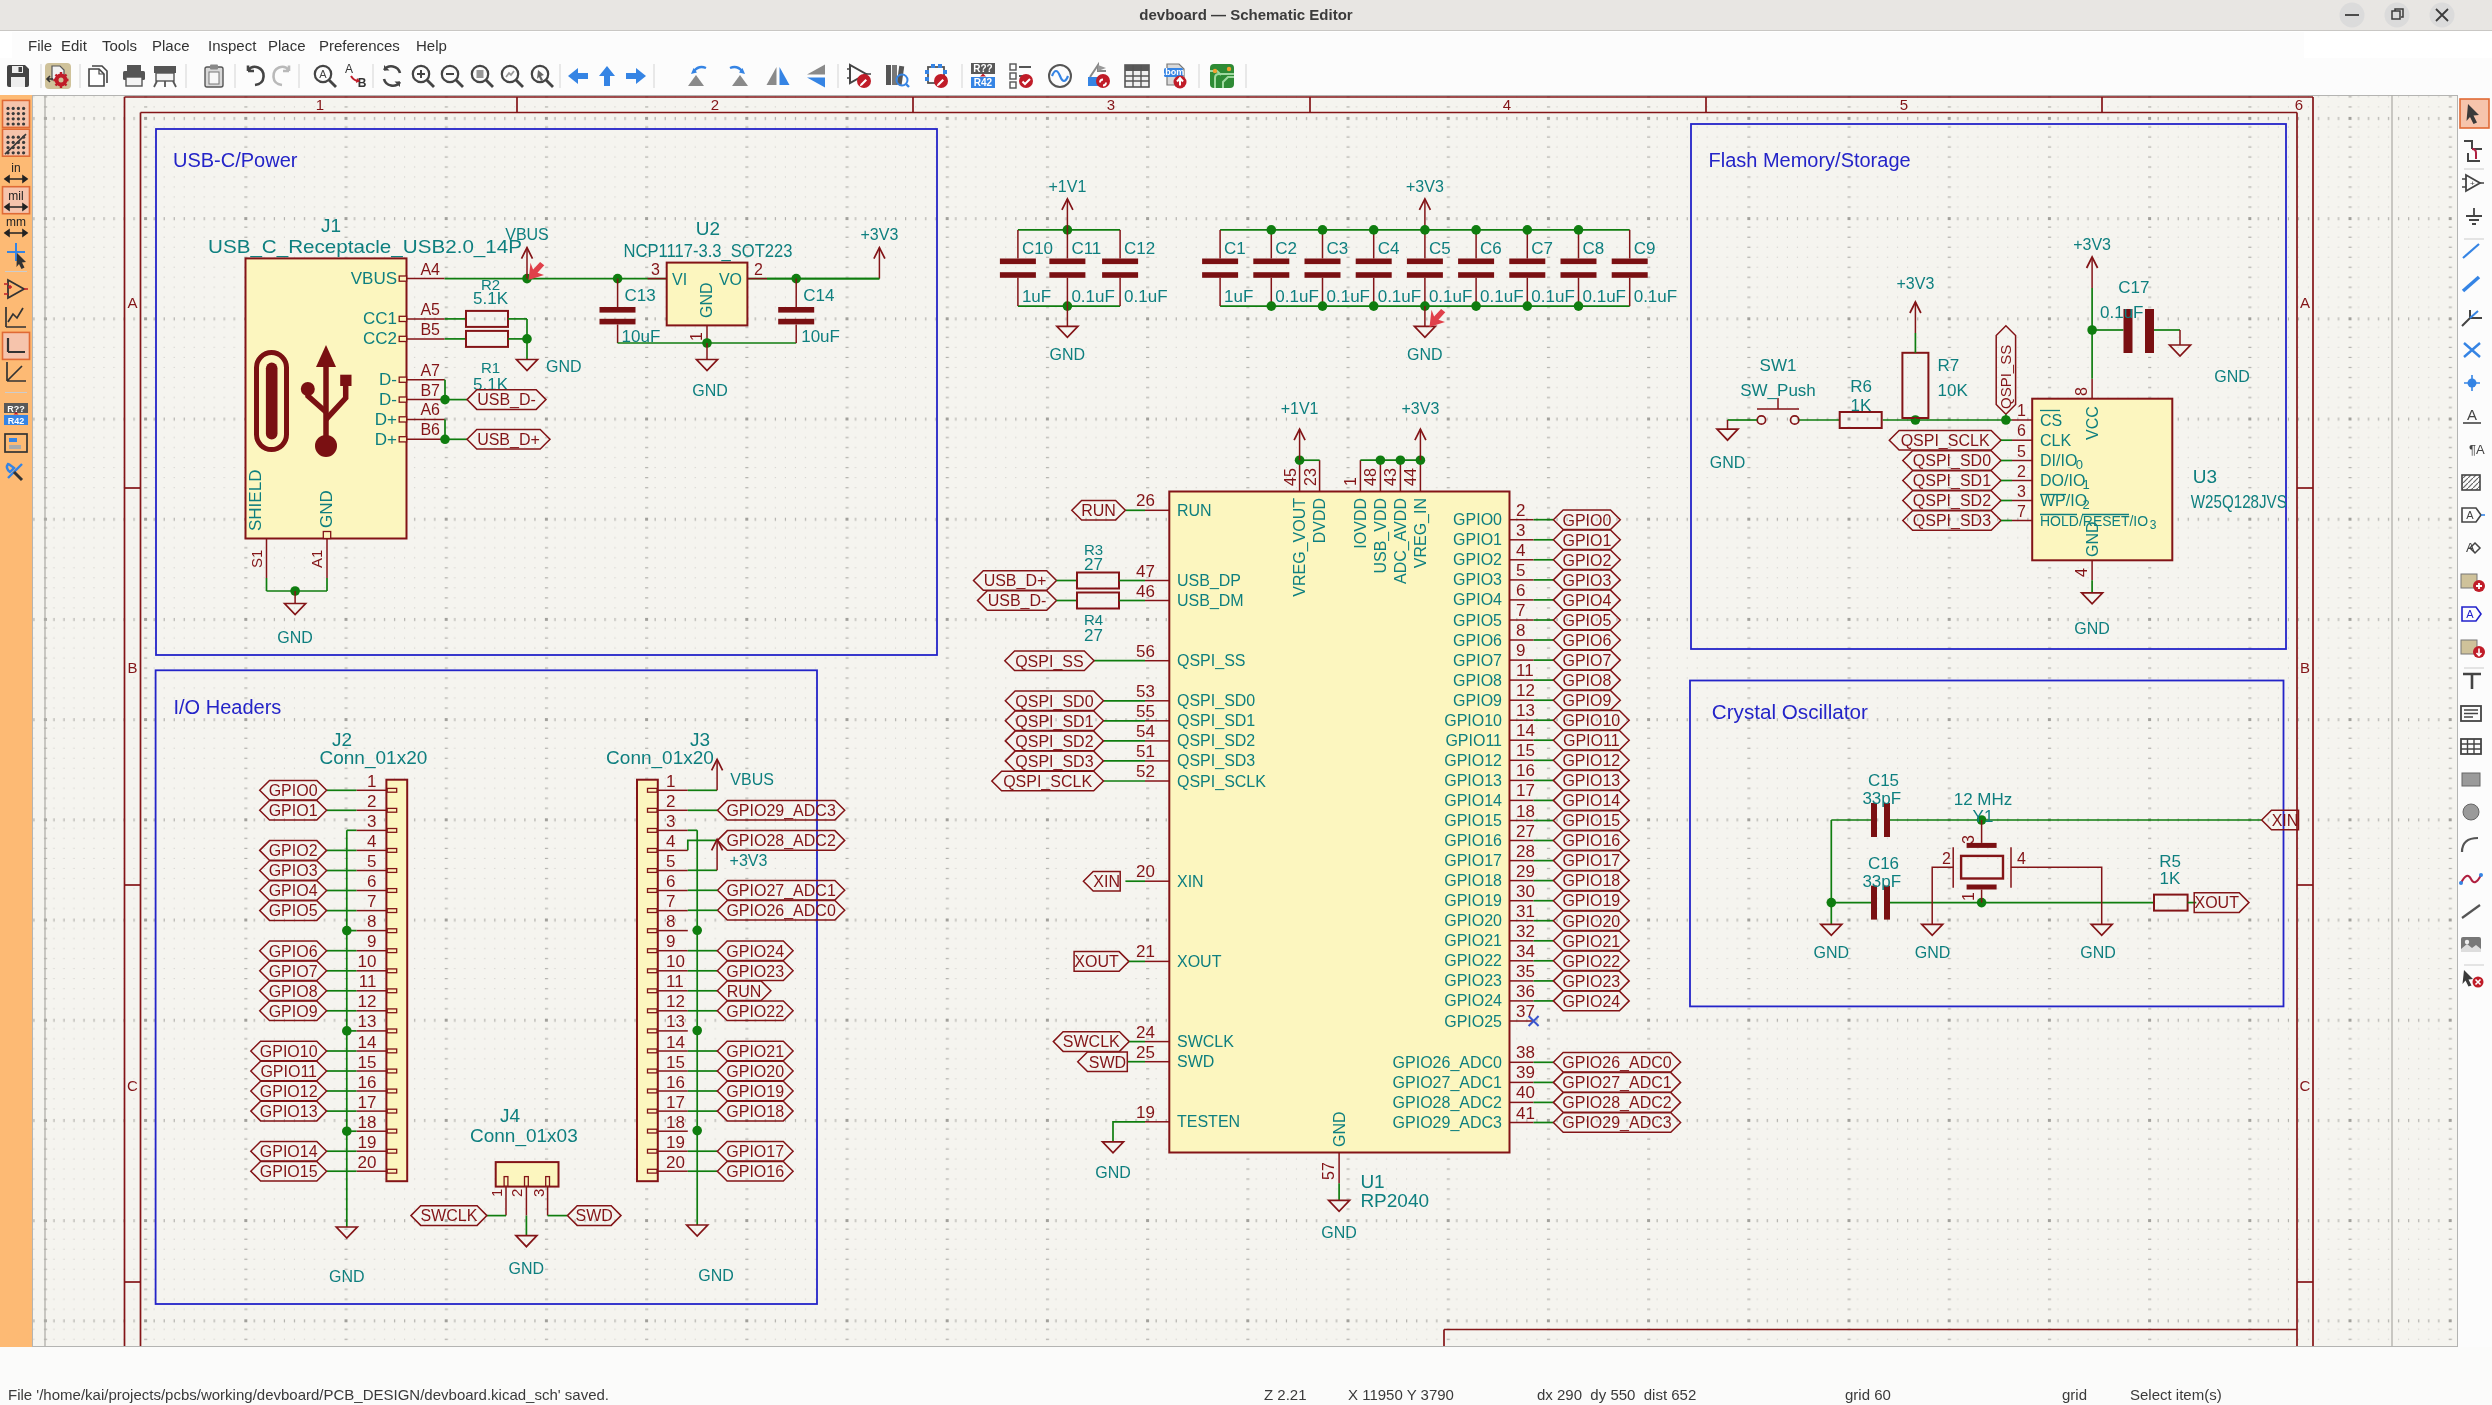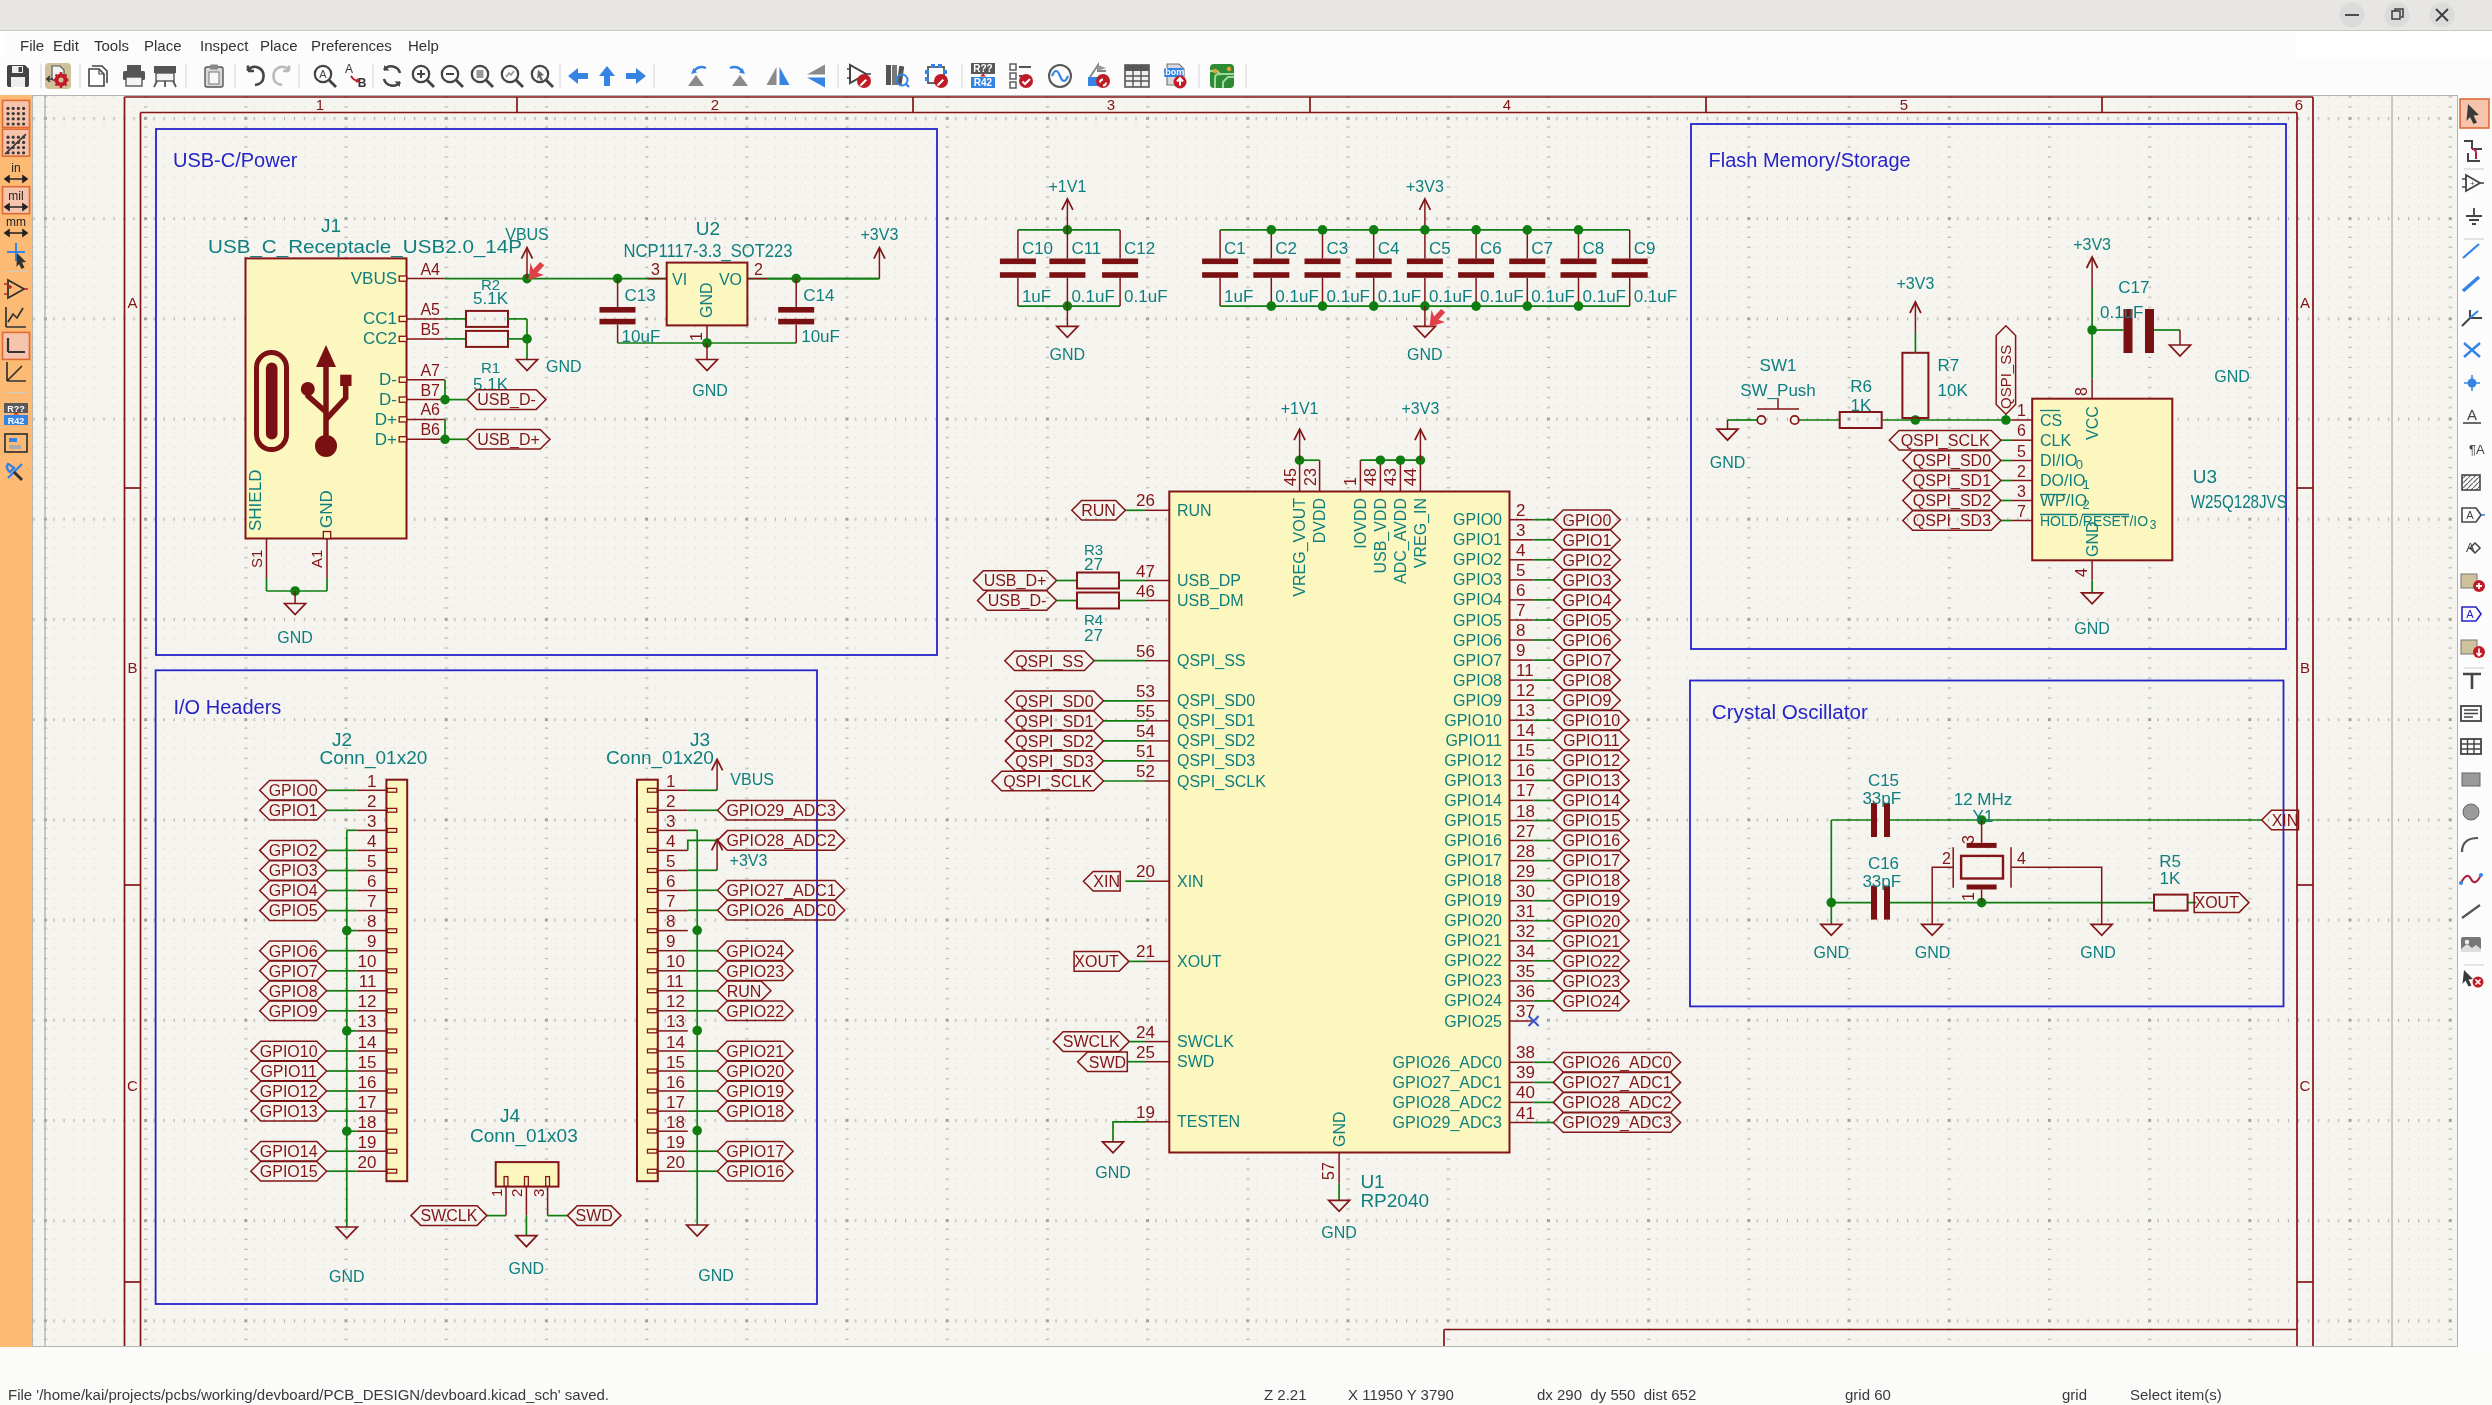--- a/index.html
+++ b/index.html
@@ -1,17 +1,17 @@
 <!DOCTYPE html>
 <html><head><meta charset="utf-8"><style>
 *{margin:0;padding:0;box-sizing:border-box}
 html,body{width:2492px;height:1405px;overflow:hidden;font-family:"Liberation Sans",sans-serif;background:#fff;position:relative}
 #titlebar{position:absolute;left:0;top:0;width:2492px;height:31px;background:#e8e6e3;border-bottom:1px solid #c9c7c4}
 #titlebar .t{position:absolute;left:0;right:0;top:6px;text-align:center;font-size:15px;font-weight:bold;color:#3b3b3b}
-#menubar{position:absolute;left:4px;top:32px;width:2292px;height:26px;background:#fcfcfc}
+#menubar{position:absolute;left:12px;top:32px;width:2292px;height:26px;background:#fcfcfc}
 #menubar span{position:absolute;top:5px;font-size:15px;color:#333}
 #toolbar{position:absolute;left:0;top:58px;width:2492px;height:37px;background:#fcfcfc}
 #lbar{position:absolute;left:0;top:95px;width:32px;height:1252px;background:#fdba74}
 #rbar{position:absolute;left:2458px;top:95px;width:34px;height:1252px;background:#fcfcfc}
 #canvas{position:absolute;left:32px;top:95px}
 #status{position:absolute;left:0;top:1347px;width:2492px;height:58px;background:#fbfbfa}
 #status div{position:absolute;top:39px;font-size:15px;color:#3a3a3a;white-space:pre}
 svg text{font-family:"Liberation Sans",sans-serif}
 .w{stroke:#0f7d0f;stroke-width:1.7;fill:none}
 .p{stroke:#831417;stroke-width:1.5;fill:none}
@@ -19,20 +19,21 @@
 .o{stroke:#831417;stroke-width:2;fill:none}
 .oc{stroke:#831417;stroke-width:2.4;fill:none}
 .ob{stroke:#831417;stroke-width:2;fill:#fcf6bf}
 .stub{stroke:#831417;stroke-width:1.3;fill:#fcf6bf}
 .tl{stroke:#0e7f7f;stroke-width:1.3;fill:none}
 text.t{fill:#0e7f7f}
 text.r{fill:#831417}
 text.b{fill:#2424c8}
 </style></head><body>
 <div id="titlebar">
+    <div class="t">devboard — Schematic Editor</div>
 <svg width="160" height="31" style="position:absolute;right:8px;top:0">
 <circle cx="28" cy="15" r="12.5" fill="#dbdbdb"></circle>
       <line x1="21" y1="15" x2="35" y2="15" stroke="#3c3c3c" stroke-width="1.8"></line>
 <circle cx="73" cy="15" r="12.5" fill="#dbdbdb"></circle>
       <rect x="68" y="11" width="8" height="8" fill="none" stroke="#3c3c3c" stroke-width="1.5"></rect>
       <path d="M 71 11 v -2 h 8 v 8 h -2" fill="none" stroke="#3c3c3c" stroke-width="1.5"></path>
 <circle cx="118" cy="15" r="12.5" fill="#dbdbdb"></circle>
       <path d="M 112 9 L 124 21 M 124 9 L 112 21" stroke="#3c3c3c" stroke-width="1.8"></path>
 </svg>
   </div>

